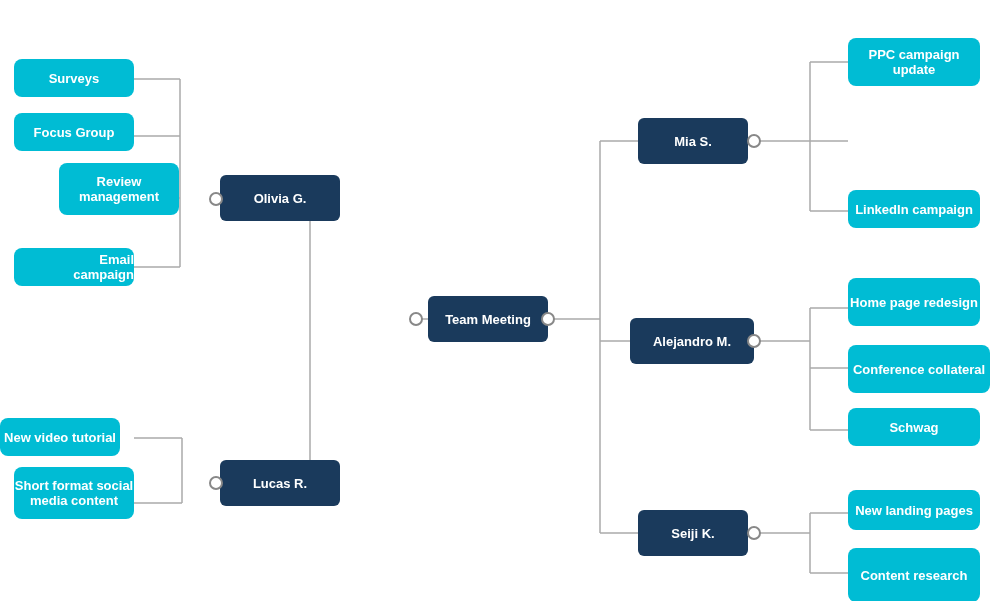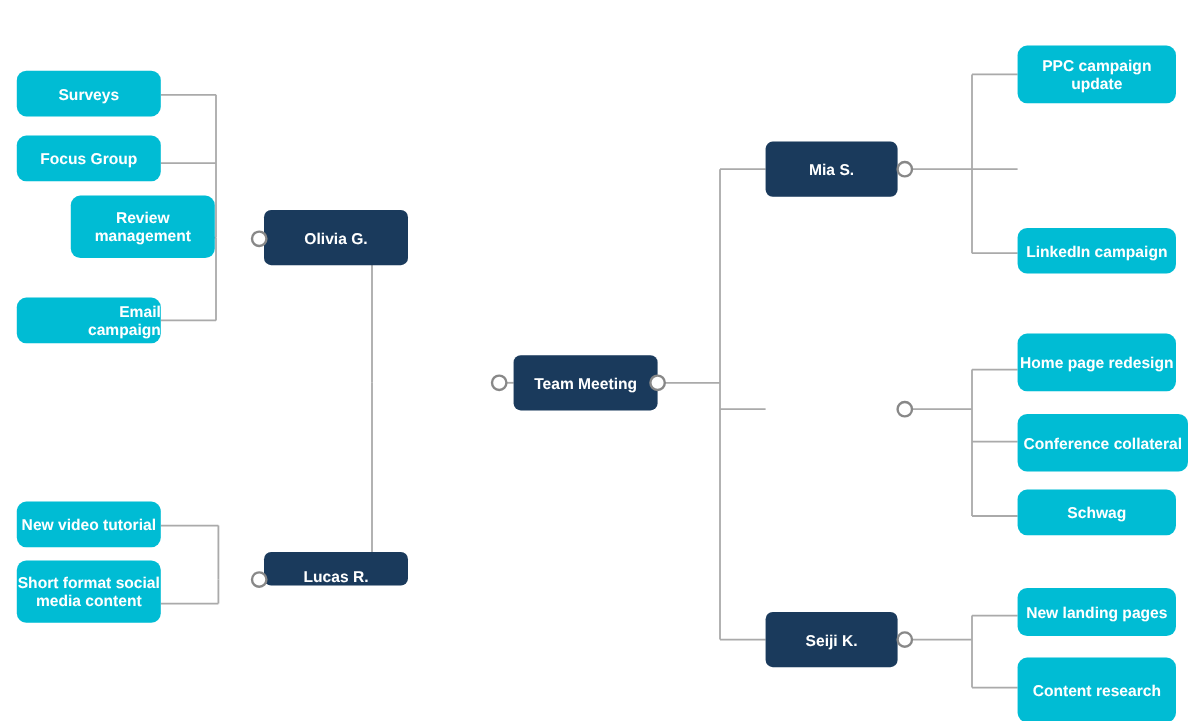--- a/index.html
+++ b/index.html
@@ -143,43 +143,46 @@
   <div class="node node-teal" style="left:14px; top:113px; width:120px; height:38px;">
     <span>Focus Group</span>
   </div>
   <div class="node node-teal-tall" style="left:14px; top:163px; width:120px; height:52px;margin-left:45px;">
     <span>Review management</span>
   </div>
   <div class="node node-teal" style="left:14px; top:248px; width:120px; height:38px;padding-left:44px;">
     <span>Email campaign</span>
   </div>
 
-  <div class="node node-teal" style="left:14px; top:418px; width:120px; height:38px;">
+  <div class="node node-teal" style="left:0; top:418px; width:120px; height:38px;">
     <span>New video tutorial</span>
   </div>
   <div class="node node-teal-tall" style="left:14px; top:467px; width:120px; height:52px;">
     <span>Short format social media content</span>
   </div>
 
   <div class="node node-dark" style="left:220px; top:175px; width:120px; height:46px;">
     <span>Olivia G.</span>
   </div>
 
-  <div class="node node-dark" style="left:220px; top:460px; width:120px; height:28px;align-items:flex-end;">
+  <div class="node node-dark" style="left:220px; top:460px; width:120px; height:46px;">
     <span>Lucas R.</span>
   </div>
 
   <div class="node node-dark" style="left:428px; top:296px; width:120px; height:46px;">
     <span>Team Meeting</span>
   </div>
 
   <div class="node node-dark" style="left:638px; top:118px; width:110px; height:46px;">
     <span>Mia S.</span>
   </div>
 
+  <div class="node node-dark" style="left:630px; top:318px; width:124px; height:46px;">
+    <span>Alejandro M.</span>
+  </div>
 
   <div class="node node-dark" style="left:638px; top:510px; width:110px; height:46px;">
     <span>Seiji K.</span>
   </div>
 
   <div class="node node-teal-tall" style="left:848px; top:38px; width:132px; height:48px;">
     <span>PPC campaign update</span>
   </div>
   <div class="node node-teal" style="left:848px; top:190px; width:132px; height:38px;">
     <span>LinkedIn campaign</span>

